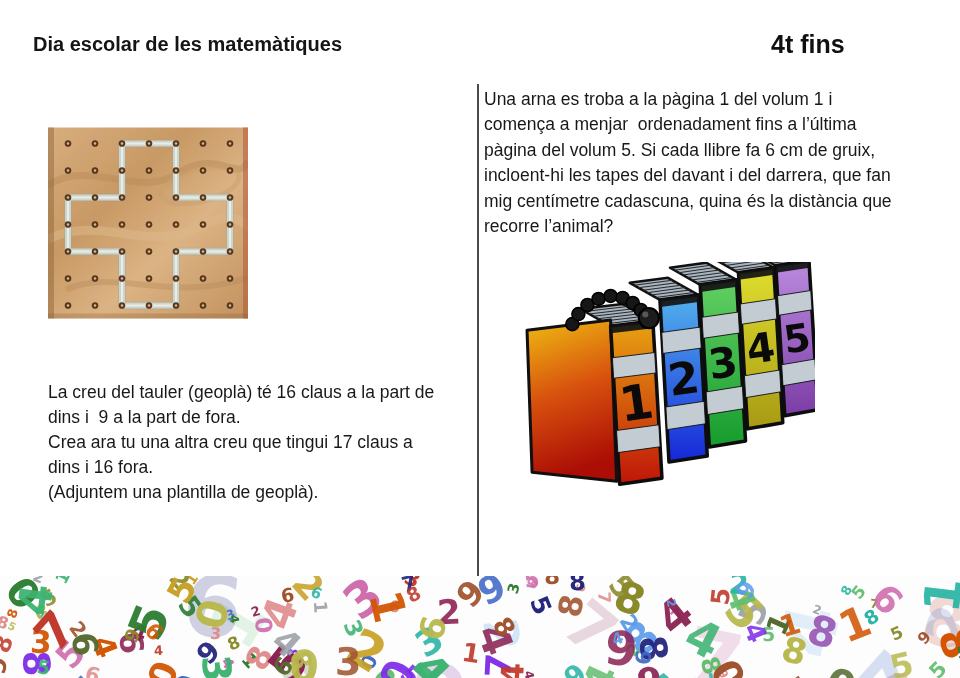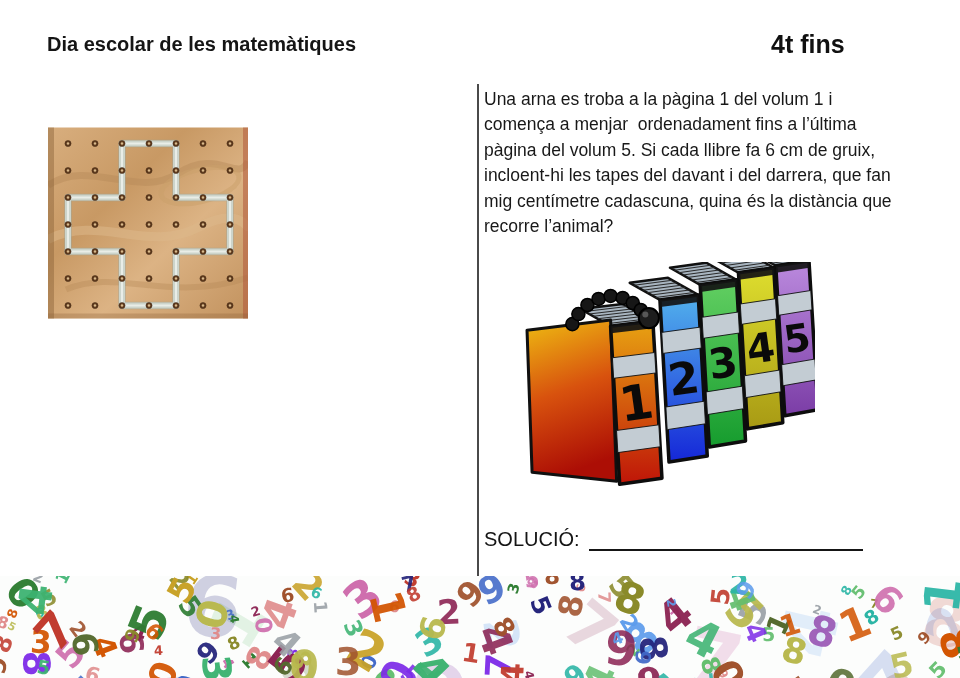--- a/index.html
+++ b/index.html
@@ -1,18 +1,18 @@
 <!DOCTYPE html>
 <html><head>
 <meta charset="utf-8">
 <style>
   html,body{margin:0;padding:0;background:#ffffff;}
   .page{position:relative;width:960px;height:678px;background:#ffffff;overflow:hidden;
         font-family:"Liberation Sans",sans-serif;color:#1c1c1c;}
-  .hdr-left{position:absolute;left:47px;top:33px;font-size:20px;font-weight:700;color:#151515;}
+  .hdr-left{position:absolute;left:33px;top:33px;font-size:20px;font-weight:700;color:#151515;}
   .hdr-title{position:absolute;left:489px;top:26px;font-size:28px;font-weight:700;letter-spacing:.5px;color:#101010;}
   .hdr-course{position:absolute;left:771px;top:30px;font-size:25px;font-weight:700;color:#101010;}
   .divider-v{position:absolute;left:477px;top:84px;width:1.5px;height:494px;background:#4a4a4a;}
   .geoboard-svg{position:absolute;left:48px;top:127px;width:200px;height:192px;}
   .left-par{position:absolute;left:48px;top:380px;width:428px;font-size:17.5px;line-height:25px;
             white-space:pre-wrap;color:#181818;}
   .right-par{position:absolute;left:484px;top:87px;width:448px;font-size:17.5px;line-height:25.4px;
              white-space:pre-wrap;color:#181818;}
   .books-svg{position:absolute;left:523px;top:262px;width:292px;height:233px;}
   .solution{position:absolute;left:484px;top:527px;display:flex;align-items:flex-end;gap:9px;
@@ -141,20 +141,25 @@
       <circle cx="101" cy="178" r="3.1" fill="#5f3b1e" stroke="rgba(40,20,5,.5)" stroke-width="0.7"></circle>
       <circle cx="101" cy="178" r="1.2" fill="#d9ba8c"></circle>
       <circle cx="128" cy="178" r="3.1" fill="#5f3b1e" stroke="rgba(40,20,5,.5)" stroke-width="0.7"></circle>
       <circle cx="128" cy="178" r="1.2" fill="#d9ba8c"></circle>
       <circle cx="155" cy="178" r="3.1" fill="#5f3b1e" stroke="rgba(40,20,5,.5)" stroke-width="0.7"></circle>
       <circle cx="155" cy="178" r="1.2" fill="#d9ba8c"></circle>
       <circle cx="182" cy="178" r="3.1" fill="#5f3b1e" stroke="rgba(40,20,5,.5)" stroke-width="0.7"></circle>
       <circle cx="182" cy="178" r="1.2" fill="#d9ba8c"></circle>
     </svg>
 
+  <div class="left-par">La creu del tauler (geoplà) té 16 claus a la part de
+dins i  9 a la part de fora.
+Crea ara tu una altra creu que tingui 17 claus a
+dins i 16 fora.
+(Adjuntem una plantilla de geoplà).</div>
 
   <div class="divider-v"></div>
 
   <div class="right-par">Una arna es troba a la pàgina 1 del volum 1 i
 comença a menjar  ordenadament fins a l’última
 pàgina del volum 5. Si cada llibre fa 6 cm de gruix,
 incloent-hi les tapes del davant i del darrera, que fan
 mig centímetre cadascuna, quina és la distància que
 recorre l’animal?</div>
 
@@ -252,24 +257,20 @@
       <circle cx="64" cy="42" r="6.5" fill="#161616" stroke="#000" stroke-width="1.5"></circle>
       <circle cx="75" cy="36" r="6.5" fill="#161616" stroke="#000" stroke-width="1.5"></circle>
       <circle cx="87" cy="33" r="6.5" fill="#161616" stroke="#000" stroke-width="1.5"></circle>
       <circle cx="99" cy="35" r="6.5" fill="#161616" stroke="#000" stroke-width="1.5"></circle>
       <circle cx="109" cy="40" r="6.5" fill="#161616" stroke="#000" stroke-width="1.5"></circle>
       <circle cx="117" cy="47" r="6.5" fill="#161616" stroke="#000" stroke-width="1.5"></circle>
       <circle cx="125" cy="55" r="10" fill="#1d1d1d" stroke="#000" stroke-width="2"></circle>
       <circle cx="121.5" cy="51.5" r="3" fill="#575757"></circle>
     </svg>
 
-  <div class="solution">
-    <span>SOLUCIÓ:</span>
-    <span class="solution-line"></span>
-  </div>
 
   <div id="digits-band" class="digits-band">
       <span style="font-size: 64px; left: 568px; top: 20px; color: rgb(139, 34, 82); opacity: 0.17; transform: rotate(40deg);">7</span>
       <span style="font-size: 66px; left: 922px; top: 15px; color: rgb(192, 57, 43); opacity: 0.18; transform: rotate(10deg);">8</span>
       <span style="font-size: 56px; left: 930px; top: 22px; color: rgb(65, 105, 200); opacity: 0.18; transform: rotate(-70deg);">2</span>
       <span style="font-size: 64px; left: 880px; top: 90px; color: rgb(160, 82, 45); opacity: 0.25; transform: rotate(-35deg);">3</span>
       <span style="font-size: 67px; left: 215px; top: 13px; color: rgb(99, 190, 110); opacity: 0.16; transform: rotate(-59deg);">1</span>
       <span style="font-size: 86px; left: 408px; top: 77px; color: rgb(155, 89, 182); opacity: 0.24; transform: rotate(7deg);">0</span>
       <span style="font-size: 85px; left: 183px; top: -12px; color: rgb(34, 34, 122); opacity: 0.2; transform: rotate(7deg);">6</span>
       <span style="font-size: 47px; left: 485px; top: 35px; color: rgb(93, 156, 236); opacity: 0.24; transform: rotate(83deg);">2</span>

